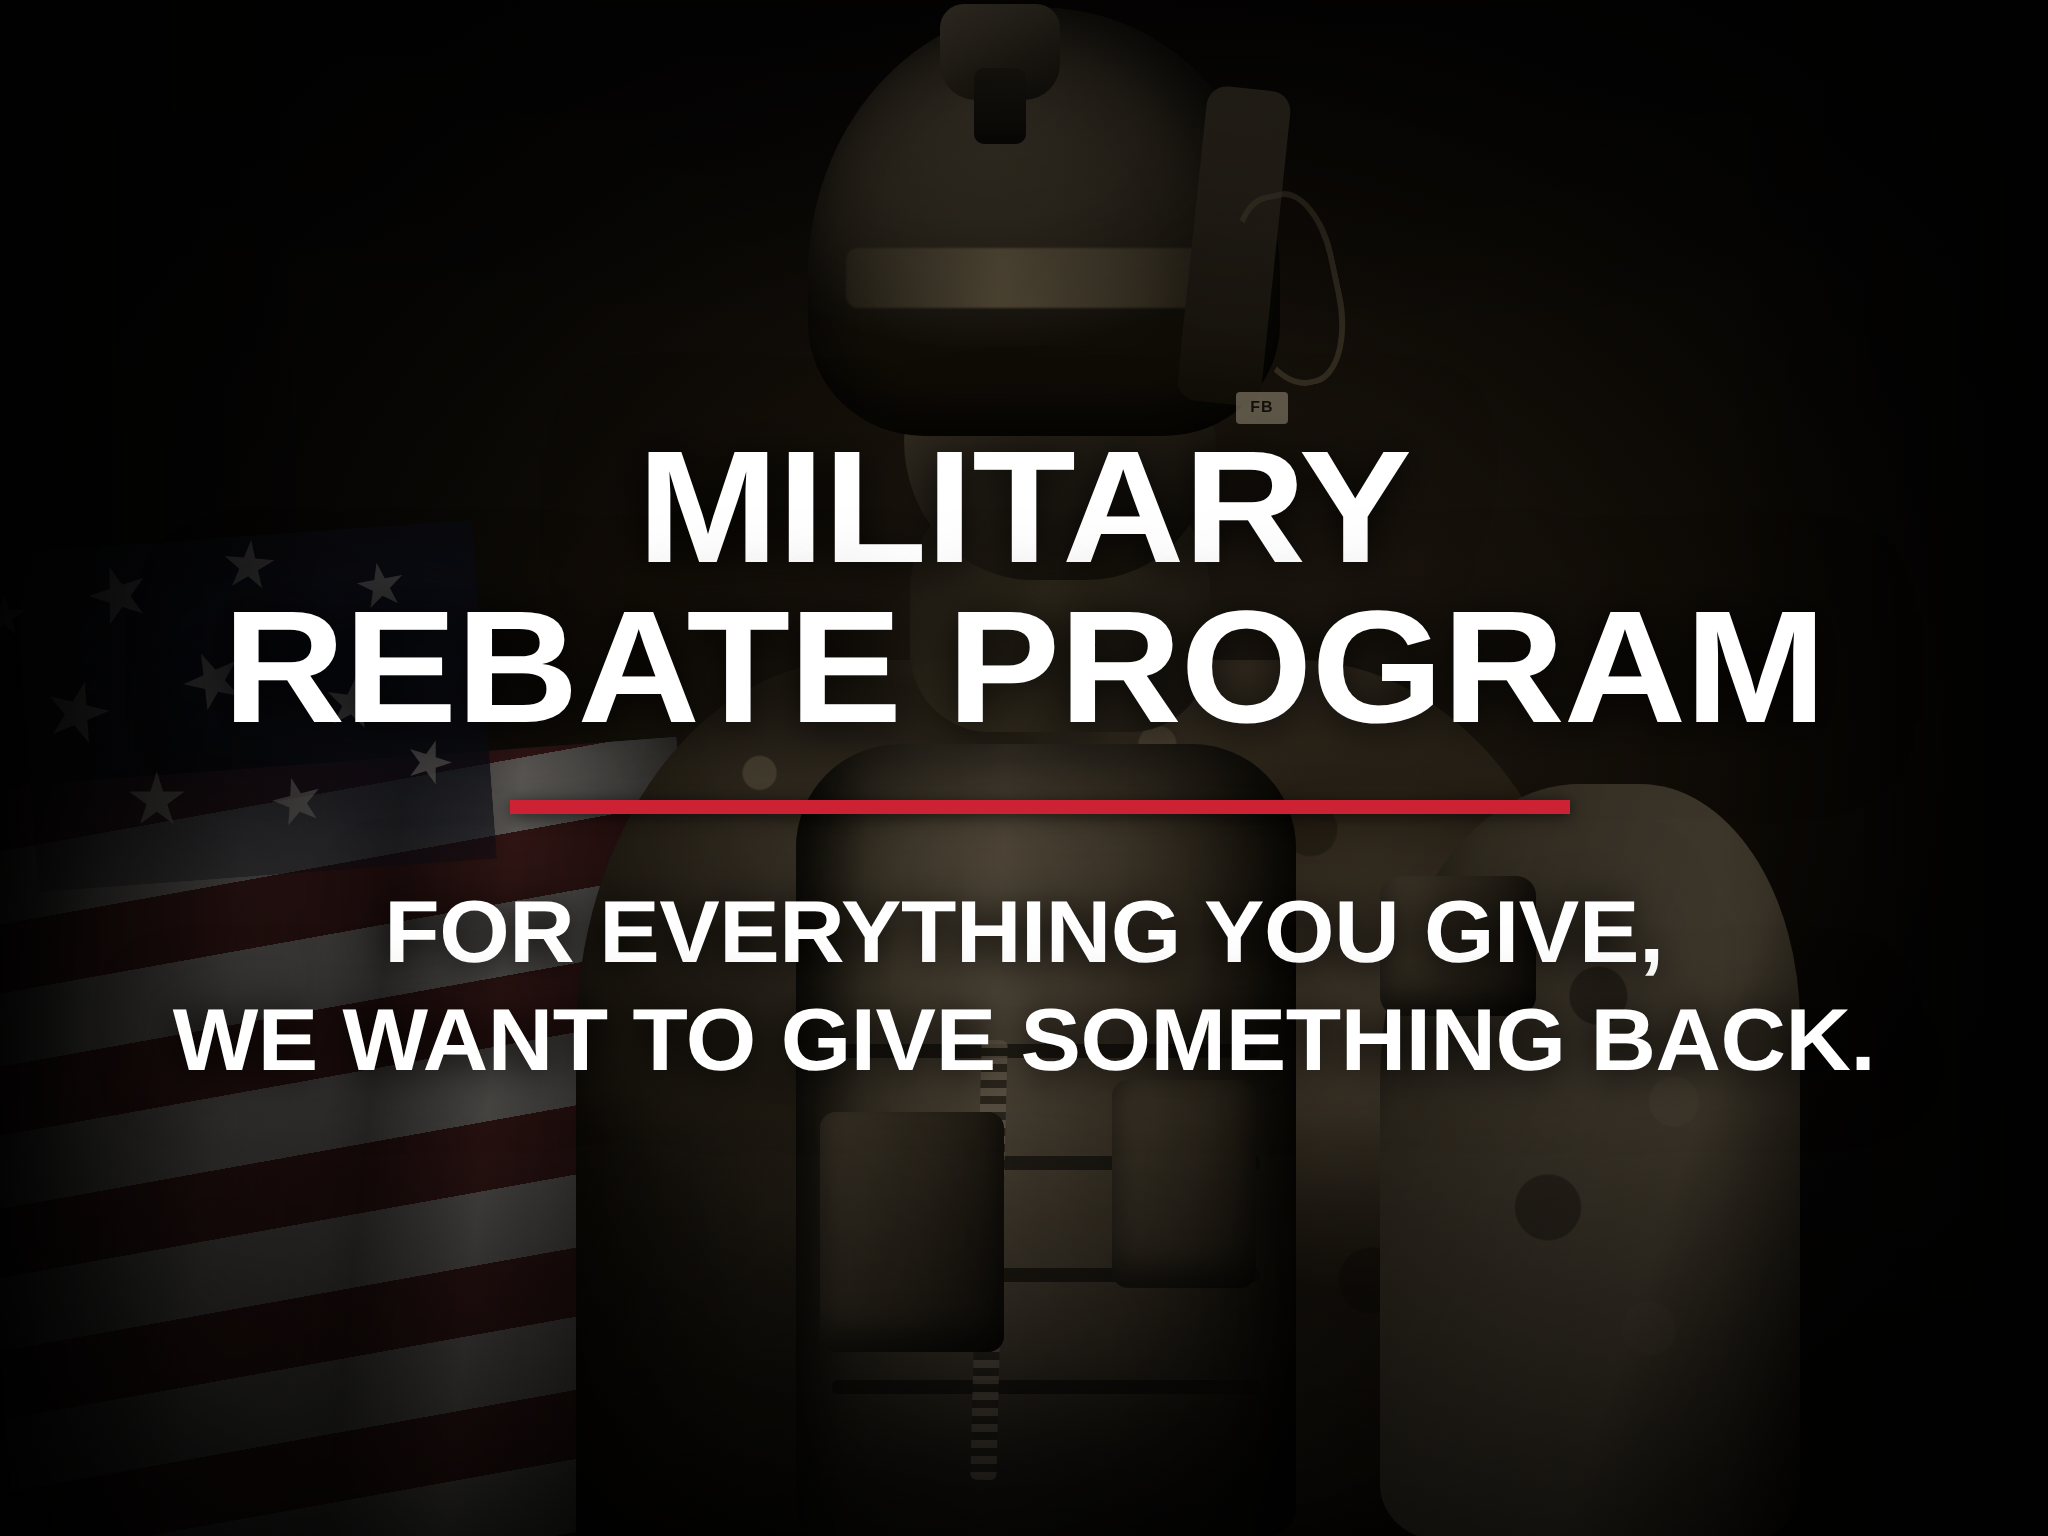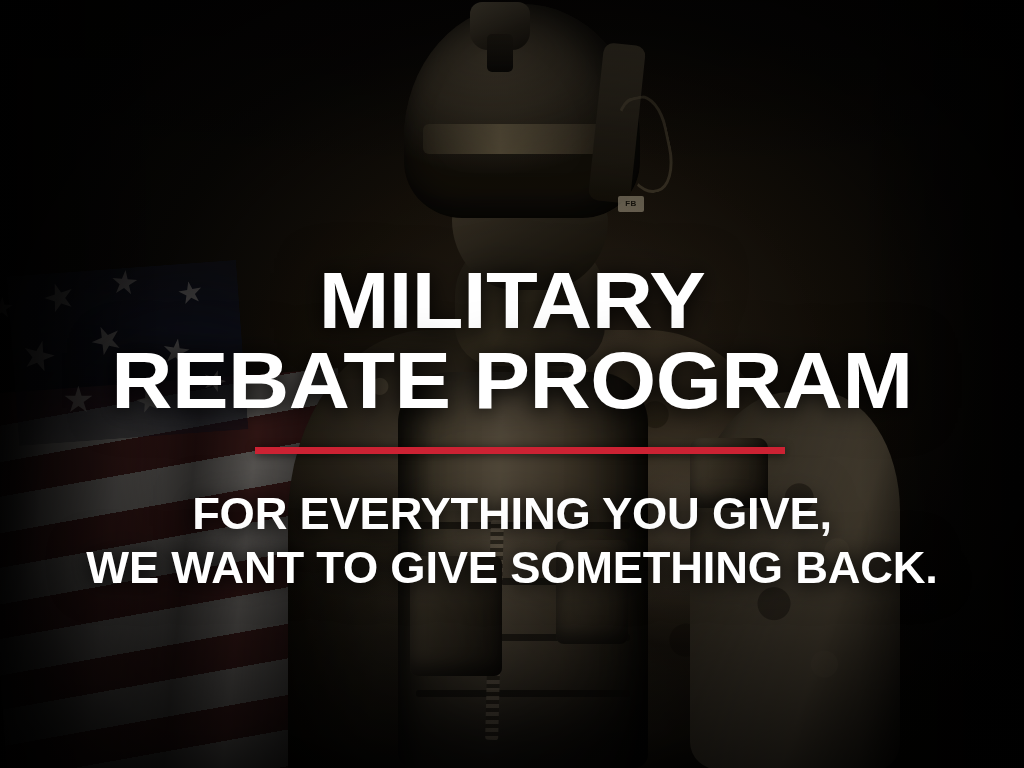--- a/index.html
+++ b/index.html
@@ -281,21 +281,20 @@
   }
 
   
 
   .overlay {
     position: absolute;
     inset: 0;
     display: flex;
     flex-direction: column;
     align-items: center;
-    margin-top: 47px;
   }
 
   .headline {
     color: #ffffff;
     font-family: "Liberation Sans", sans-serif;
     font-weight: 700;
     font-size: 80px;
     line-height: 0.94;
     letter-spacing: -0.5px;
     text-align: center;

